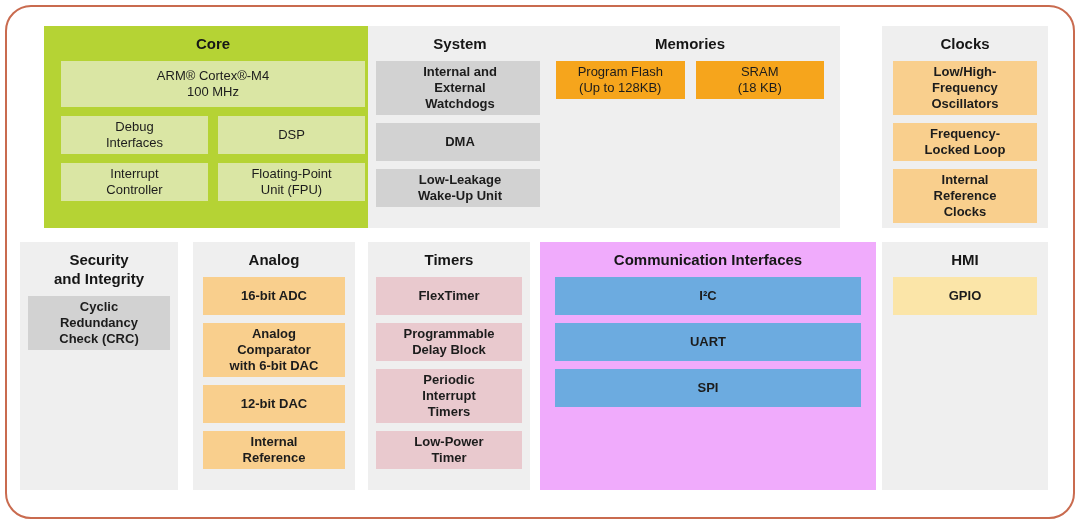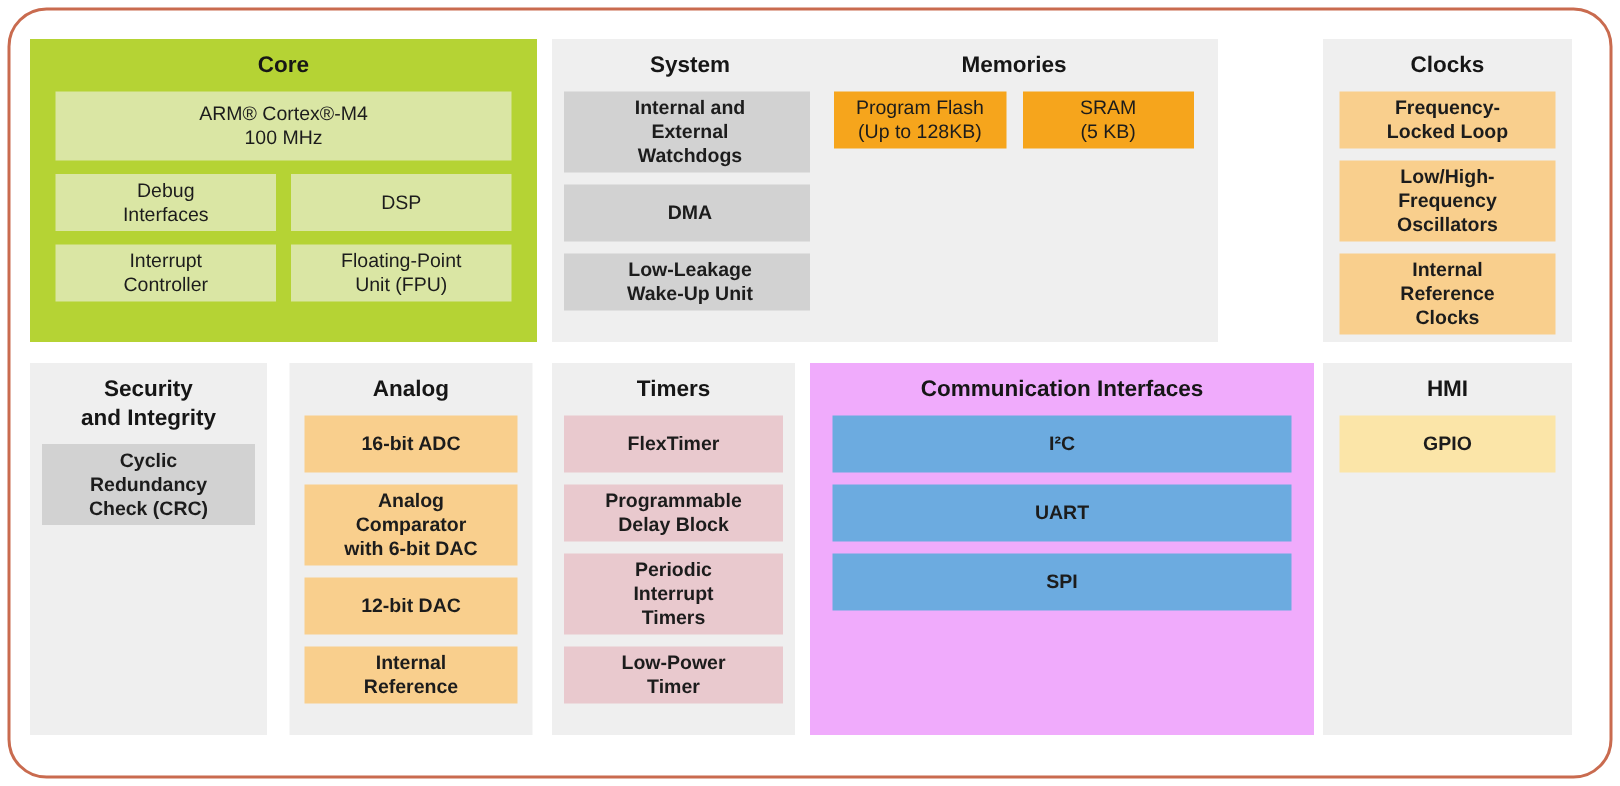--- a/index.html
+++ b/index.html
@@ -26,35 +26,35 @@
     min-height:38px;box-sizing:border-box;padding:3px 4px;
     display:flex;align-items:center;justify-content:center;
     text-align:center;font-size:13px;line-height:16px;white-space:pre-line;
   }
   .block-wide{min-height:46px;}
   .grid2{display:grid;grid-template-columns:1fr 1fr;gap:9px 10px;margin-top:9px;}
   .row2{display:grid;grid-template-columns:1fr 1fr;gap:11px;}
   
   .p-core     {left:20px; top:26px; width:338px;height:202px;padding-left:17px;padding-right:17px;}
   .p-system   {left:368px;top:26px; width:184px;height:202px;padding-left:8px; padding-right:8px;}
-  .p-memories {left:540px;top:26px; width:272px;height:202px;padding-left:16px;padding-right:16px;}
+  .p-memories {left:540px;top:26px; width:300px;height:202px;padding-left:16px;padding-right:16px;}
   .p-clocks   {left:882px;top:26px; width:166px;height:202px;padding-left:11px;padding-right:11px;}
   .p-security {left:20px; top:242px;width:158px;height:248px;padding-left:8px; padding-right:8px;}
   .p-analog   {left:193px;top:242px;width:162px;height:248px;padding-left:10px;padding-right:10px;}
   .p-timers   {left:368px;top:242px;width:162px;height:248px;padding-left:8px; padding-right:8px;}
   .p-comm     {left:540px;top:242px;width:336px;height:248px;padding-left:15px;padding-right:15px;}
   .p-hmi      {left:882px;top:242px;width:166px;height:248px;padding-left:11px;padding-right:11px;}
 </style>
 </head>
 <body>
 
 <div class="canvas">
   <div class="frame"></div>
 
-  <section class="panel p-core" style="background-color: rgb(181, 211, 52); --blk: #dae6a4;">
+  <section class="panel p-core" style="background-color: rgb(181, 211, 52); margin-left: 24px; --blk: #dae6a4;">
     <h2>Core</h2>
     <div class="block block-wide">ARM® Cortex®-M4
 100 MHz</div>
     <div class="grid2">
         <div class="block">Debug
 Interfaces</div>
         <div class="block">DSP</div>
         <div class="block">Interrupt
 Controller</div>
         <div class="block">Floating-Point
@@ -73,32 +73,32 @@
 Wake-Up Unit</div>
       </div>
   </section>
 
   <section class="panel p-memories" style="background-color: rgb(239, 239, 239); --blk: #f6a51c;">
     <h2>Memories</h2>
     <div class="row2">
         <div class="block">Program Flash
 (Up to 128KB)</div>
         <div class="block">SRAM
-(5 KB)</div>
+(18 KB)</div>
       </div>
   </section>
 
   <section class="panel p-clocks" style="background-color: rgb(239, 239, 239); --blk: #f9cf8d;">
     <h2>Clocks</h2>
     <div class="blocks">
-        <div class="block">Frequency-
-Locked Loop</div>
         <div class="block">Low/High-
 Frequency
 Oscillators</div>
+        <div class="block">Frequency-
+Locked Loop</div>
         <div class="block">Internal
 Reference
 Clocks</div>
       </div>
   </section>
 
   <section class="panel p-security" style="background-color: rgb(239, 239, 239); --blk: #d2d2d2;">
     <h2>Security
 and Integrity</h2>
     <div class="blocks">

